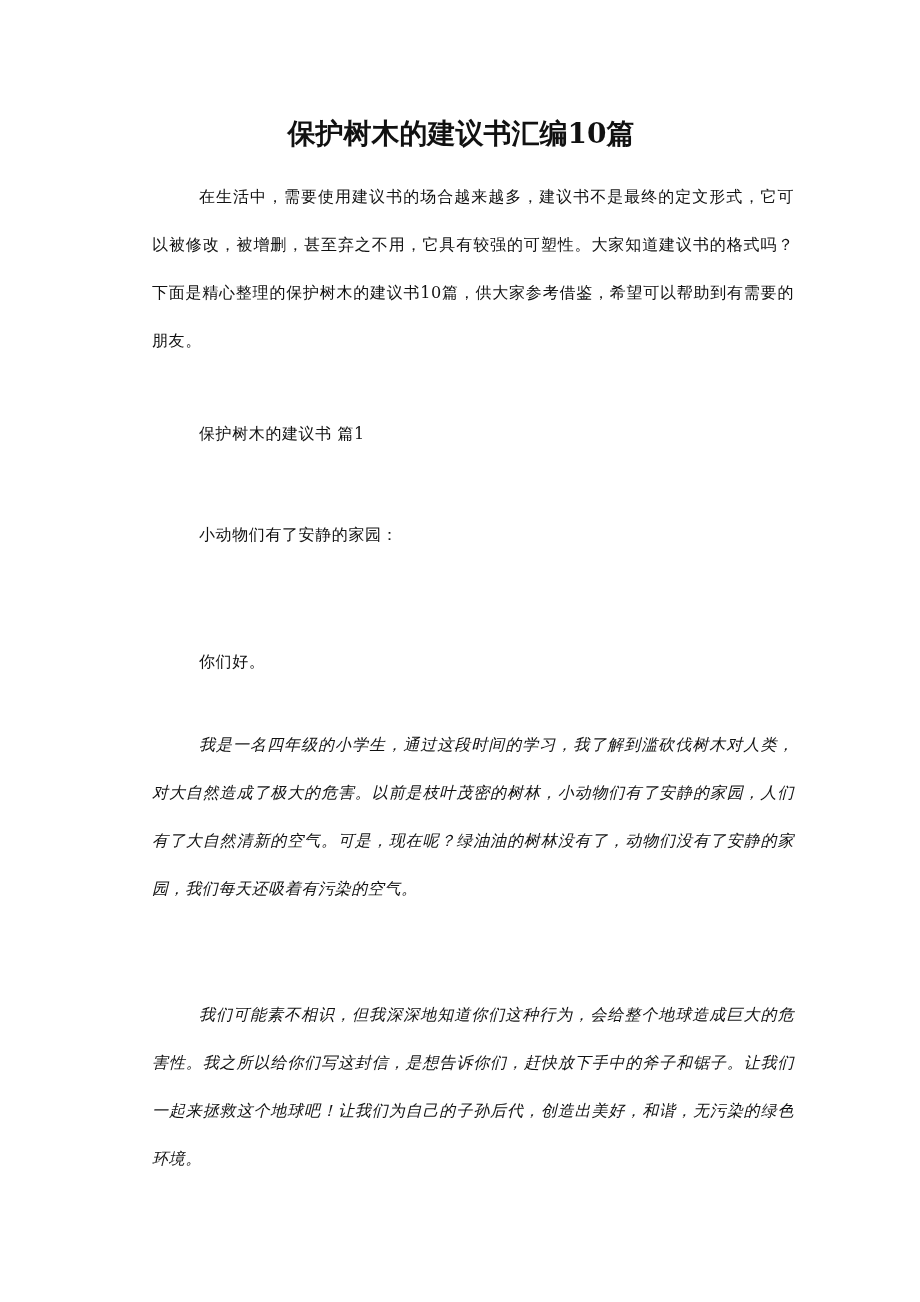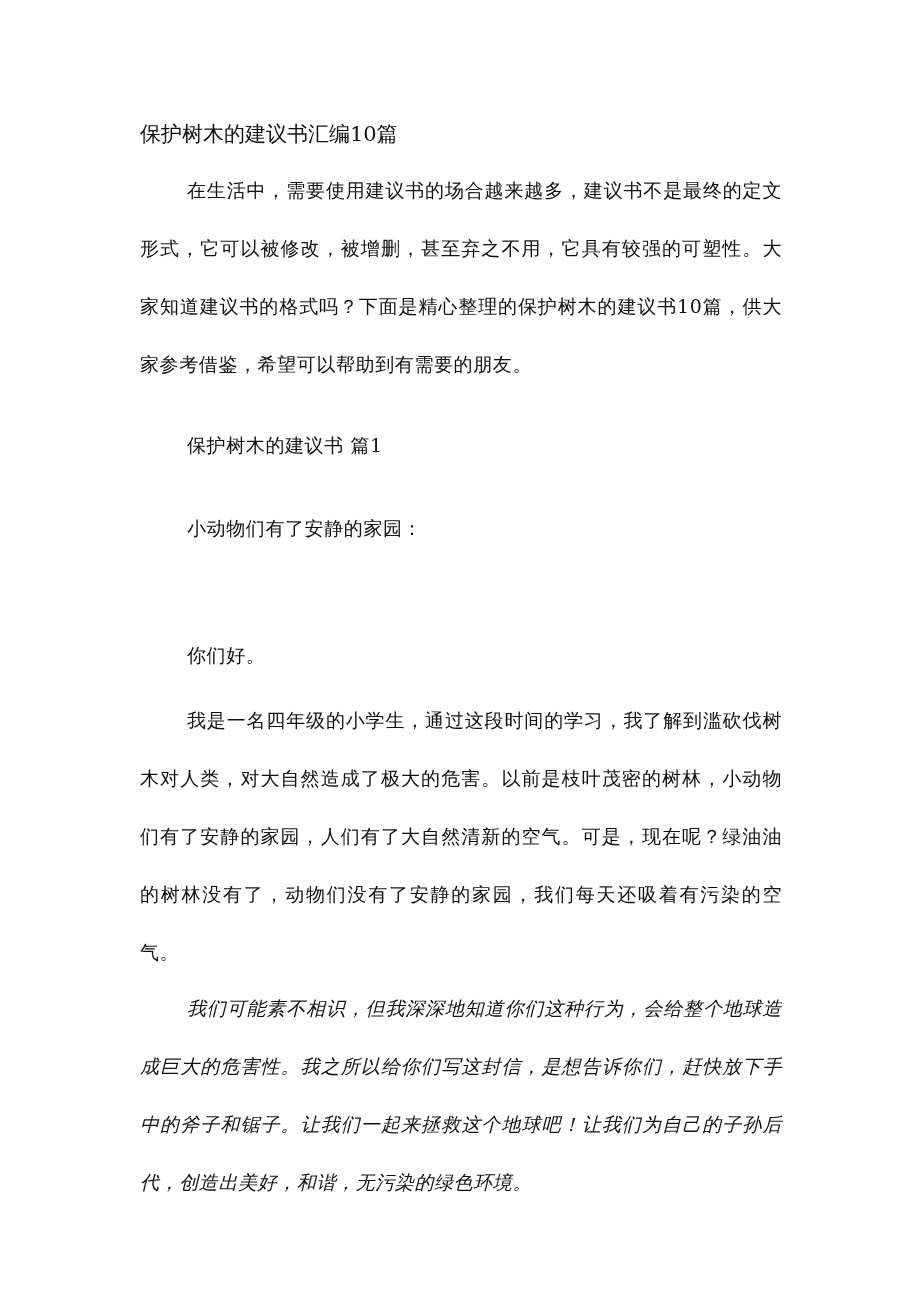--- a/index.html
+++ b/index.html
@@ -19,42 +19,42 @@
       position: absolute;
       left: 140px;
       top: 0;
       width: 642px;
     }
     .title {
       position: absolute;
       left: 0;
       width: 642px;
       top: 118px;
-      text-align: left;
-      font-size: 21px;
-      font-weight: normal;
+      text-align: center;
+      font-size: 28px;
+      font-weight: bold;
       line-height: 32px;
       letter-spacing: 0px;
     }
     .para {
       position: absolute;
       left: 0;
       width: 642px;
-      font-size: 19px;
-      line-height: 58px;
+      font-size: 16px;
+      line-height: 48px;
       text-indent: 47px;
       text-align: justify;
       letter-spacing: 0.6px;
-      margin: 0;
+      margin: 12px;
     }
     .p-intro { top: 161px; }
-    .p-heading { top: 416px; }
+    .p-heading { top: 398px; }
     .p-greeting { top: 499px; }
     .p-hello { top: 626px; }
-    .p-body1 { top: 691px; }
+    .p-body1 { top: 709px; font-style: italic; }
     .p-body2 { top: 979px; font-style: italic; }
   </style>
 </head>
 <body>
 
 <div class="page">
   <div class="title">保护树木的建议书汇编10篇</div>
   <p class="para p-intro">在生活中，需要使用建议书的场合越来越多，建议书不是最终的定文形式，它可以被修改，被增删，甚至弃之不用，它具有较强的可塑性。大家知道建议书的格式吗？下面是精心整理的保护树木的建议书10篇，供大家参考借鉴，希望可以帮助到有需要的朋友。</p>
   <p class="para p-heading">保护树木的建议书 篇1</p>
   <p class="para p-greeting">小动物们有了安静的家园：</p>

